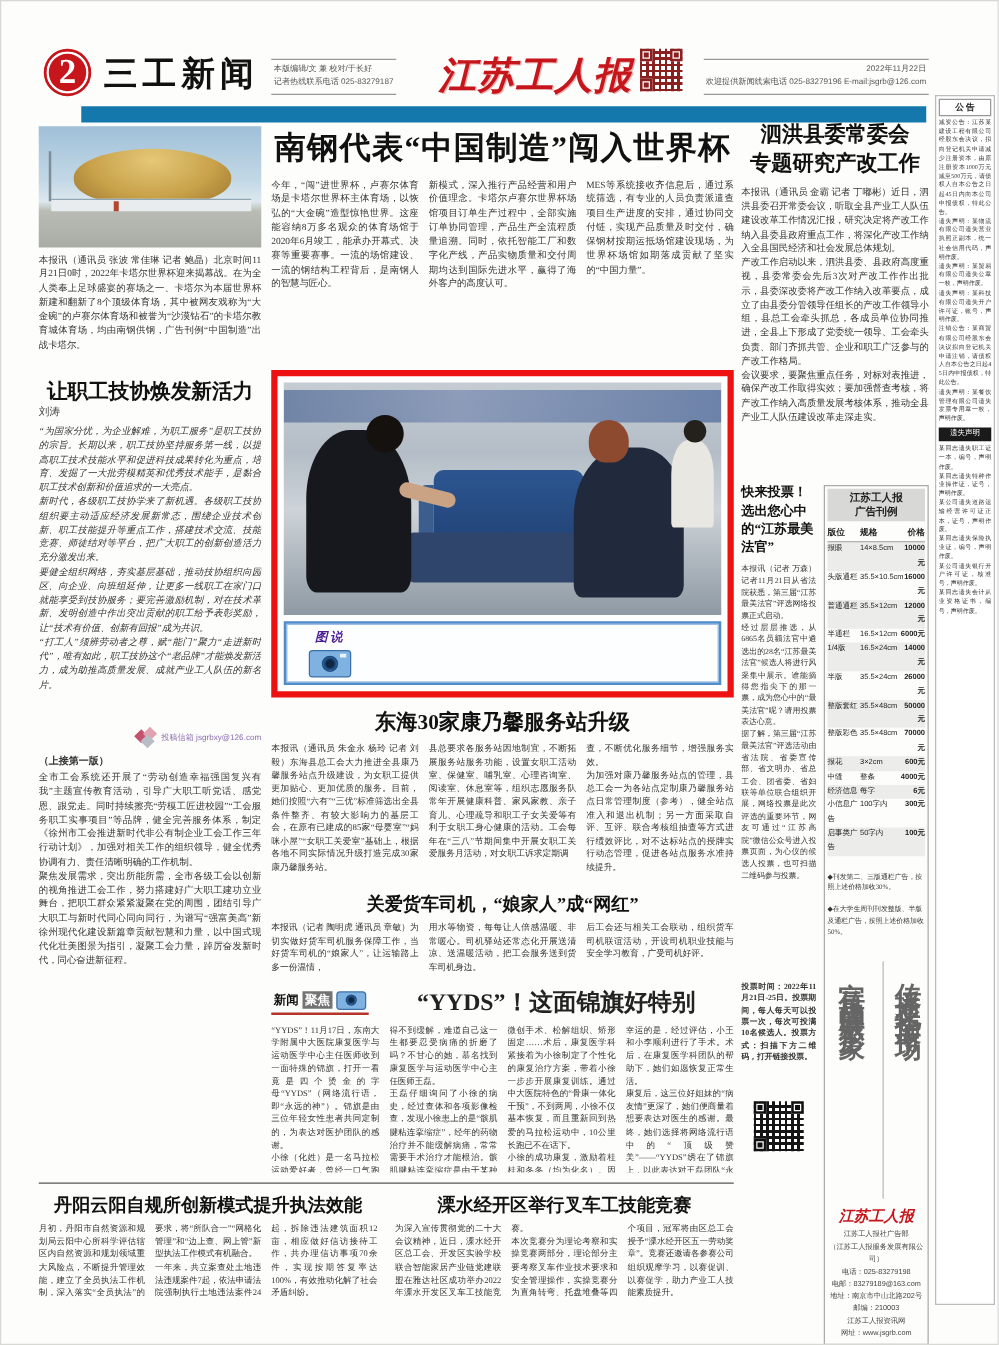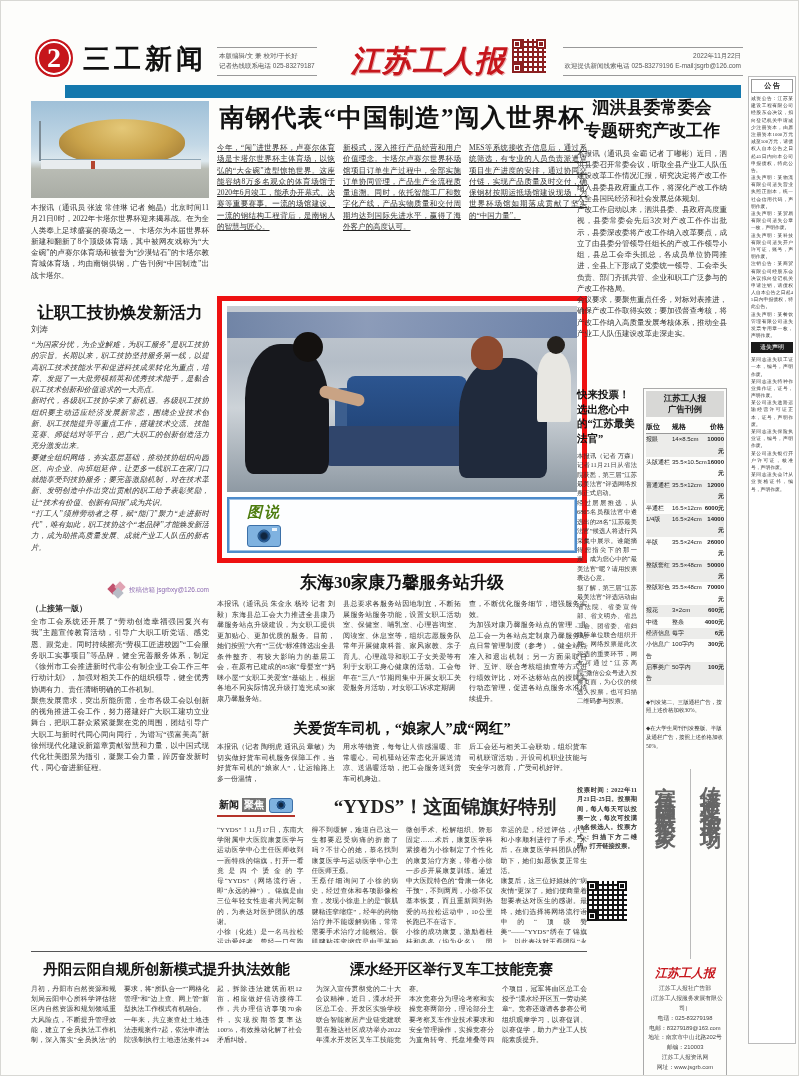--- a/index.html
+++ b/index.html
@@ -27,21 +27,21 @@
   .cols { display:flex; gap:8px; }
   .cols > div { flex:1; }
   .headline { font-weight:bold; text-align:center; color:#111; }
   .byline { font-size:8.5px; color:#444; }
 
   
   .content { position:absolute; top:100px; left:30px; width:556px; }
   .topsec { display:flex; gap:8px; }
   .leftcol { width:178px; flex:none; }
   .centercol { width:370px; flex:none; }
-  .sidebar { position:absolute; top:96px; left:576px; width:150px; }
+  .sidebar { position:absolute; top:96px; left:592px; width:150px; }
   .strip { position:absolute; top:75px; left:747px; width:48px; height:968px; border:1px solid #bbb;
            padding:2px; overflow:hidden; background:#fff; }
 
   
   .ph-stadium { width:178px; height:97px; position:relative; overflow:hidden;
     background:linear-gradient(180deg,#9fc0d8 0%,#c3d8e6 45%,#dde8ee 62%,#b9bcb4 70%,#a9aca5 100%); }
   .ph-stadium .bowl { position:absolute; left:28px; top:18px; width:126px; height:46px; border-radius:50% 50% 46% 46%;
     background:radial-gradient(ellipse at 50% 20%,#e4c878 0%,#c9a24a 55%,#9a7430 100%); }
   .ph-stadium .base { position:absolute; left:10px; top:58px; width:160px; height:10px; background:#e8ecee;
     border-top:1px solid #8fa6b5; }
@@ -60,21 +60,21 @@
   .ph-main .p1h { position:absolute; left:66px; top:26px; width:30px; height:30px; background:#14110f; border-radius:50%; }
   .ph-main .p2 { position:absolute; right:30px; top:52px; width:88px; height:120px; background:#202a3c; border-radius:46% 40% 8% 8%; }
   .ph-main .p2h { position:absolute; right:74px; top:30px; width:32px; height:34px; background:#8d4a2f; border-radius:50% 50% 42% 42%; }
   .ph-main .p3 { position:absolute; right:6px; top:46px; width:34px; height:70px; background:#e8e7e2; border-radius:40% 40% 6% 6%; }
   .ph-main .p3h { position:absolute; right:12px; top:30px; width:18px; height:18px; background:#24201c; border-radius:50%; }
   .ph-main .arm { position:absolute; left:92px; top:84px; width:46px; height:12px; background:#c9a384; border-radius:6px; transform:rotate(14deg); }
 
   .capframe { margin-top:5px; border:2px solid #4e8ccb; box-shadow:0 0 0 1px #9dc0e4 inset; padding:4px 6px;
     display:flex; gap:8px; background:#fdfeff; }
   .tushuo { width:58px; flex:none; text-align:center; }
-  .tushuo .tlabel { font-size:15px; font-weight:bold; font-style:italic; color:#4d7c0f; letter-spacing:2px; }
+  .tushuo .tlabel { font-size:10px; font-weight:bold; font-style:italic; color:#4c1d95; letter-spacing:2px; }
   .cam { position:relative; width:34px; height:22px; margin:3px auto 0; background:#7fb2e0; border-radius:3px; border:1px solid #3c70a8; }
   .cam .lens { position:absolute; left:50%; top:50%; transform:translate(-50%,-50%); width:13px; height:13px; border-radius:50%;
     background:radial-gradient(circle,#10253f 35%,#2d6db5 75%); border:1px solid #1d4a7c; }
   .cam .flash { position:absolute; right:3px; top:2px; width:5px; height:3px; background:#e8f2fb; }
   .captext { flex:1; }
   .captitle { font-size:11.5px; font-weight:bold; text-align:center; color:#111; letter-spacing:1px; }
   .capbody { font-size:6.8px; line-height:1.55; text-align:justify; color:#333; margin-top:3px; }
   .capby { text-align:right; font-size:7px; color:#333; }
 
   
@@ -221,21 +221,21 @@
           <span>投稿信箱 jsgrbxy@126.com</span>
         </div>
 
         <div class="conttag">（上接第一版）</div>
         <div class="bodytxt" style="height:268px;">全市工会系统还开展了“劳动创造幸福强国复兴有我”主题宣传教育活动，引导广大职工听党话、感党恩、跟党走。同时持续擦亮“劳模工匠进校园”“工会服务职工实事项目”等品牌，健全完善服务体系，制定《徐州市工会推进新时代非公有制企业工会工作三年行动计划》，加强对相关工作的组织领导，健全优秀协调有力、责任清晰明确的工作机制。
 聚焦发展需求，突出所能所需，全市各级工会以创新的视角推进工会工作，努力搭建好广大职工建功立业舞台，把职工群众紧紧凝聚在党的周围，团结引导广大职工与新时代同心同向同行，为谱写“强富美高”新徐州现代化建设新篇章贡献智慧和力量，以中国式现代化壮美图景为指引，凝聚工会力量，踔厉奋发新时代，同心奋进新征程。</div>
       </div>
 
       <div class="centercol">
         <div class="headline h-nangang">南钢代表“中国制造”闯入世界杯</div>
-        <div class="cols" style="height:146px;text-decoration:underline;">
+        <div class="cols" style="height:146px;">
           <div class="bodytxt">今年，“闯”进世界杯，卢赛尔体育场是卡塔尔世界杯主体育场，以恢弘的“大金碗”造型惊艳世界。这座能容纳8万多名观众的体育场馆于2020年6月竣工，能承办开幕式、决赛等重要赛事。一流的场馆建设、一流的钢结构工程背后，是南钢人的智慧与匠心。</div>
           <div class="bodytxt">新模式，深入推行产品经营和用户价值理念。卡塔尔卢赛尔世界杯场馆项目订单生产过程中，全部实施订单协同管理，产品生产全流程质量追溯。同时，依托智能工厂和数字化产线，产品实物质量和交付周期均达到国际先进水平，赢得了海外客户的高度认可。</div>
           <div class="bodytxt">MES等系统接收齐信息后，通过系统筛选，有专业的人员负责派遣查项目生产进度的安排，通过协同交付链，实现产品质量及时交付，确保钢材按期运抵场馆建设现场，为世界杯场馆如期落成贡献了坚实的“中国力量”。</div>
         </div>
 
         <div class="hl-box">
           <div class="ph-main">
             <div class="banner"></div>
             <div class="machine"></div>
             <div class="machine2"></div>

